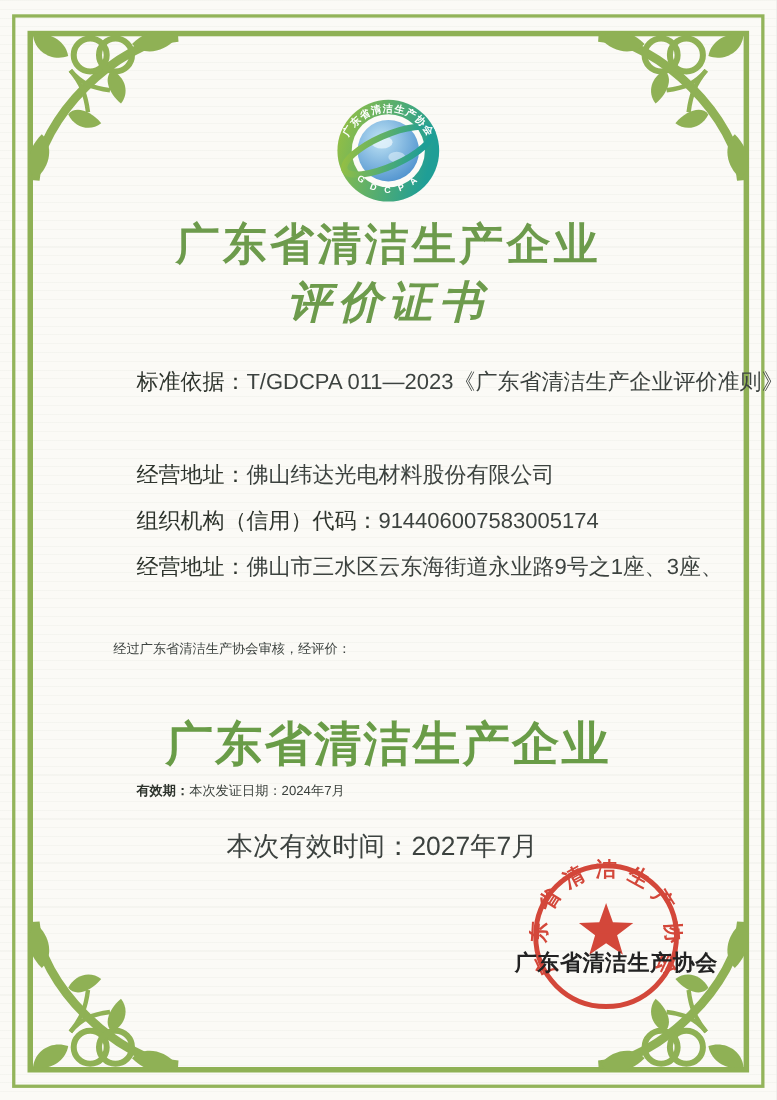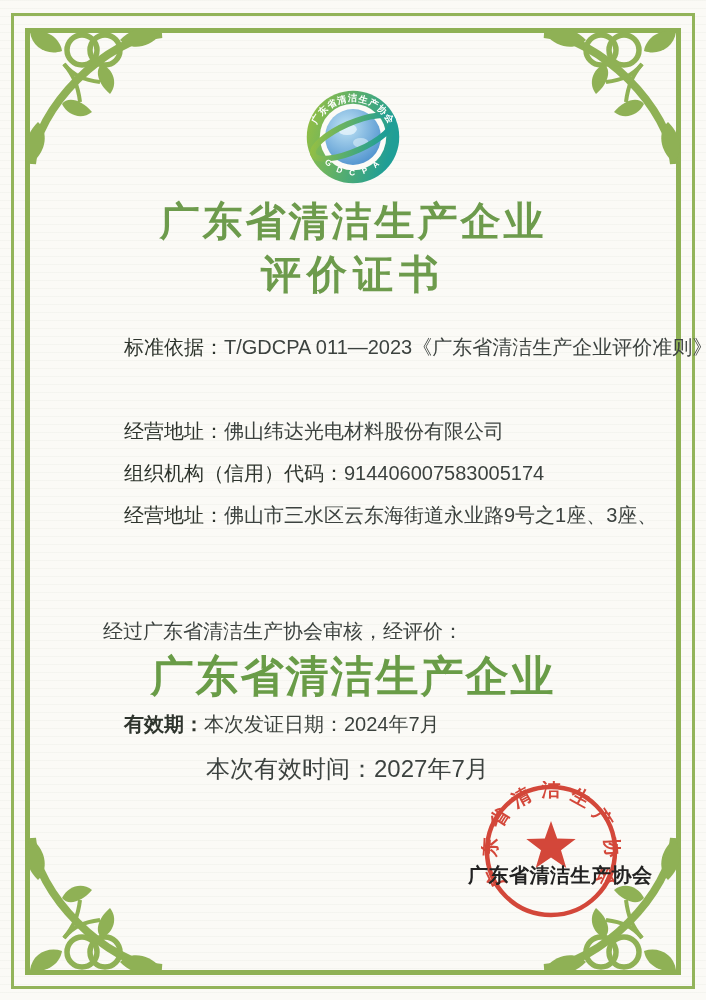--- a/index.html
+++ b/index.html
@@ -20,35 +20,35 @@
   .corner{position:absolute;width:168px;height:168px;}
   .corner.tl{left:2px;top:4px;}
   .corner.tr{right:2px;top:4px;transform:scaleX(-1);}
   .corner.bl{left:2px;bottom:2px;transform:scaleY(-1);}
   .corner.br{right:2px;bottom:2px;transform:scale(-1,-1);}
 
   .logo{position:absolute;left:50%;top:84px;transform:translateX(-50%);}
 
   .title{position:absolute;width:100%;text-align:center;font-weight:bold;color:#6d9b4c;letter-spacing:3px;font-size:40px;}
   .title.l1{top:194px;}
-  .title.l2{top:247px;letter-spacing:6px;}
+  .title.l2{top:247px;letter-spacing:6px;font-style:italic;}
 
   .field-row{position:absolute;left:124px;font-size:20px;white-space:nowrap;}
   .field-row .lbl{font-weight:normal;color:#2e342d;}
   .field-row .val{color:#3c423f;}
   .row-1{top:334px;} .row-2{top:376px;} .row-3{top:418px;} .row-4{top:460px;}
   .row-5{top:502px;} .row-5b{top:545px;left:206px;}
 
-  .stmt{position:absolute;font-size:20px;color:#3c423f;white-space:nowrap;margin-top:36px;}
+  .stmt{position:absolute;font-size:12px;color:#3c423f;white-space:nowrap;}
   .stmt.s1{left:103px;top:582px;}
   .stmt.s2{left:90px;top:623px;}
 
   .award{position:absolute;top:648px;width:100%;text-align:center;font-size:43px;font-weight:bold;color:#699c47;letter-spacing:2px;}
 
-  .valid{position:absolute;left:124px;top:711px;font-size:20px;white-space:nowrap;}
+  .valid{position:absolute;left:124px;top:711px;font-size:12px;white-space:nowrap;}
   .valid .lbl{font-weight:bold;color:#2e342d;}
   .expiry{position:absolute;left:206px;top:753px;font-size:24px;color:#3c423f;white-space:nowrap;}
 
   .seal{position:absolute;left:481px;top:781px;opacity:0.93;}
   .issuer{position:absolute;left:468px;top:862px;font-size:20px;font-weight:bold;color:#222;letter-spacing:0.5px;white-space:nowrap;z-index:5;}
 </style>
 </head>
 <body>
 
 <div class="page">

